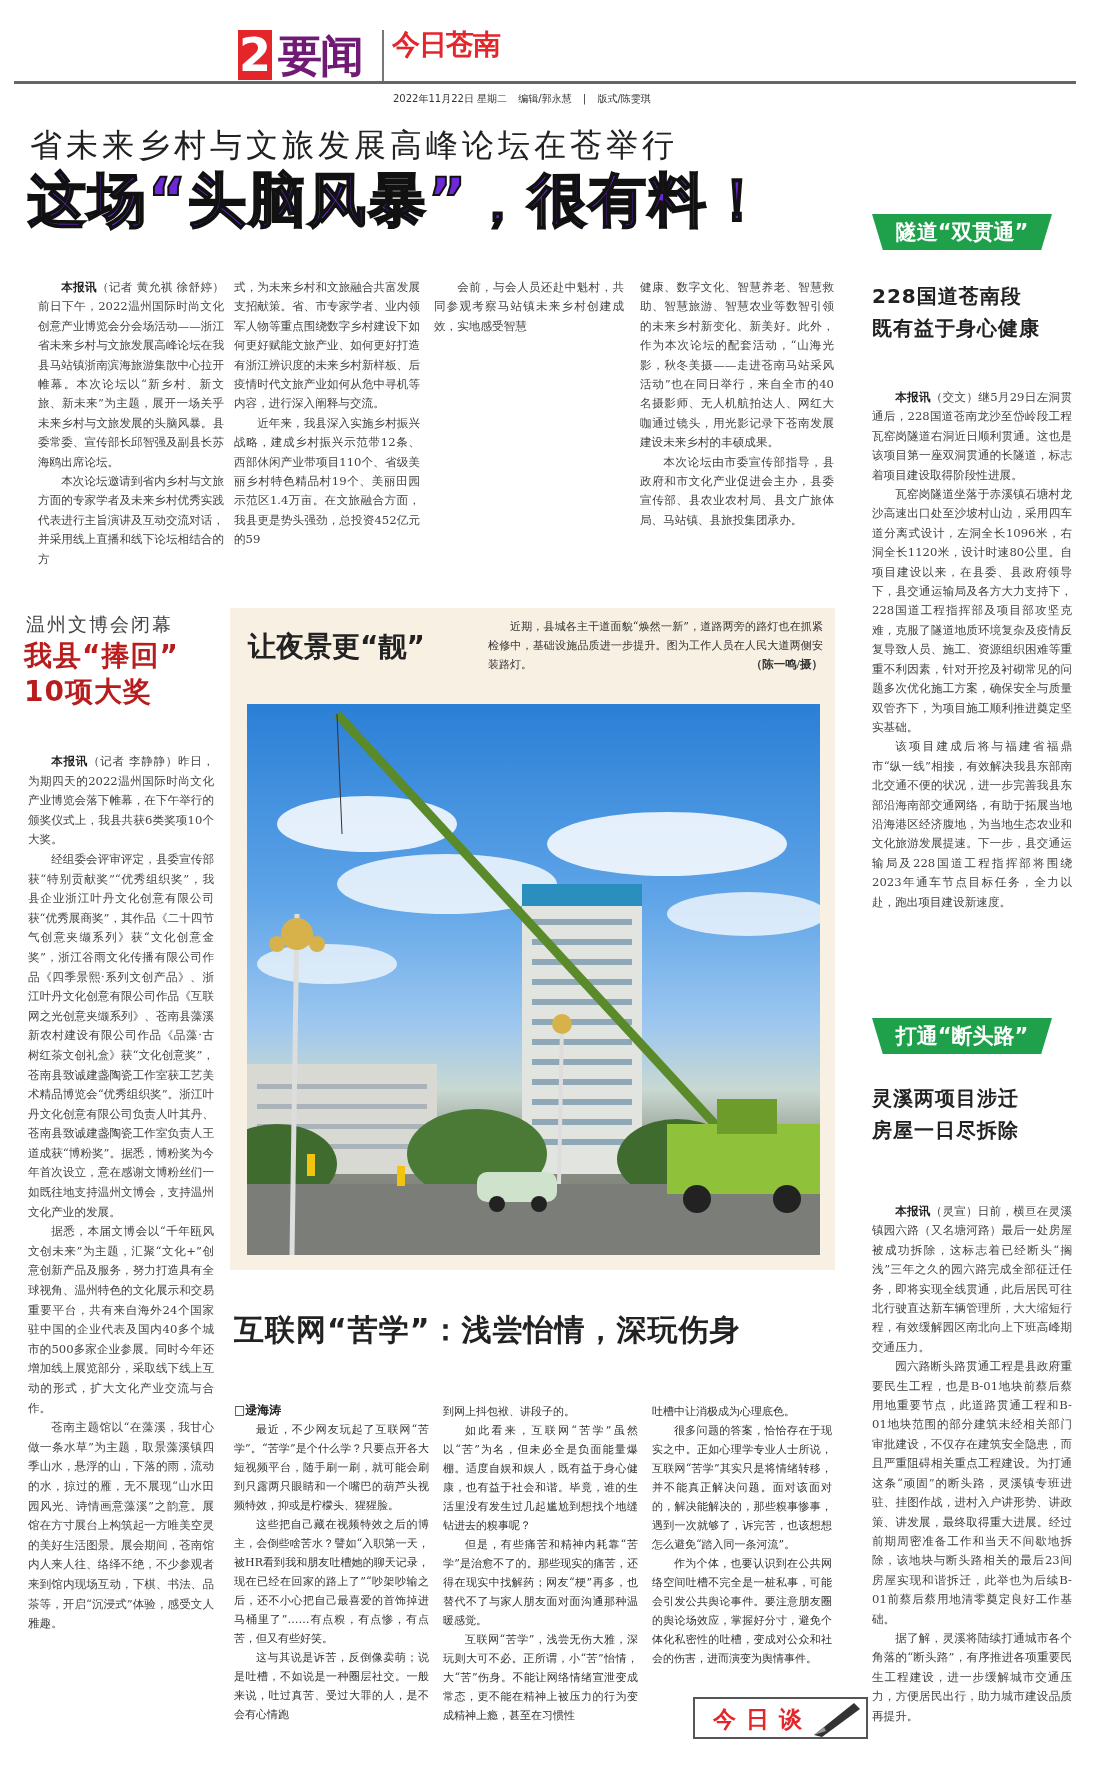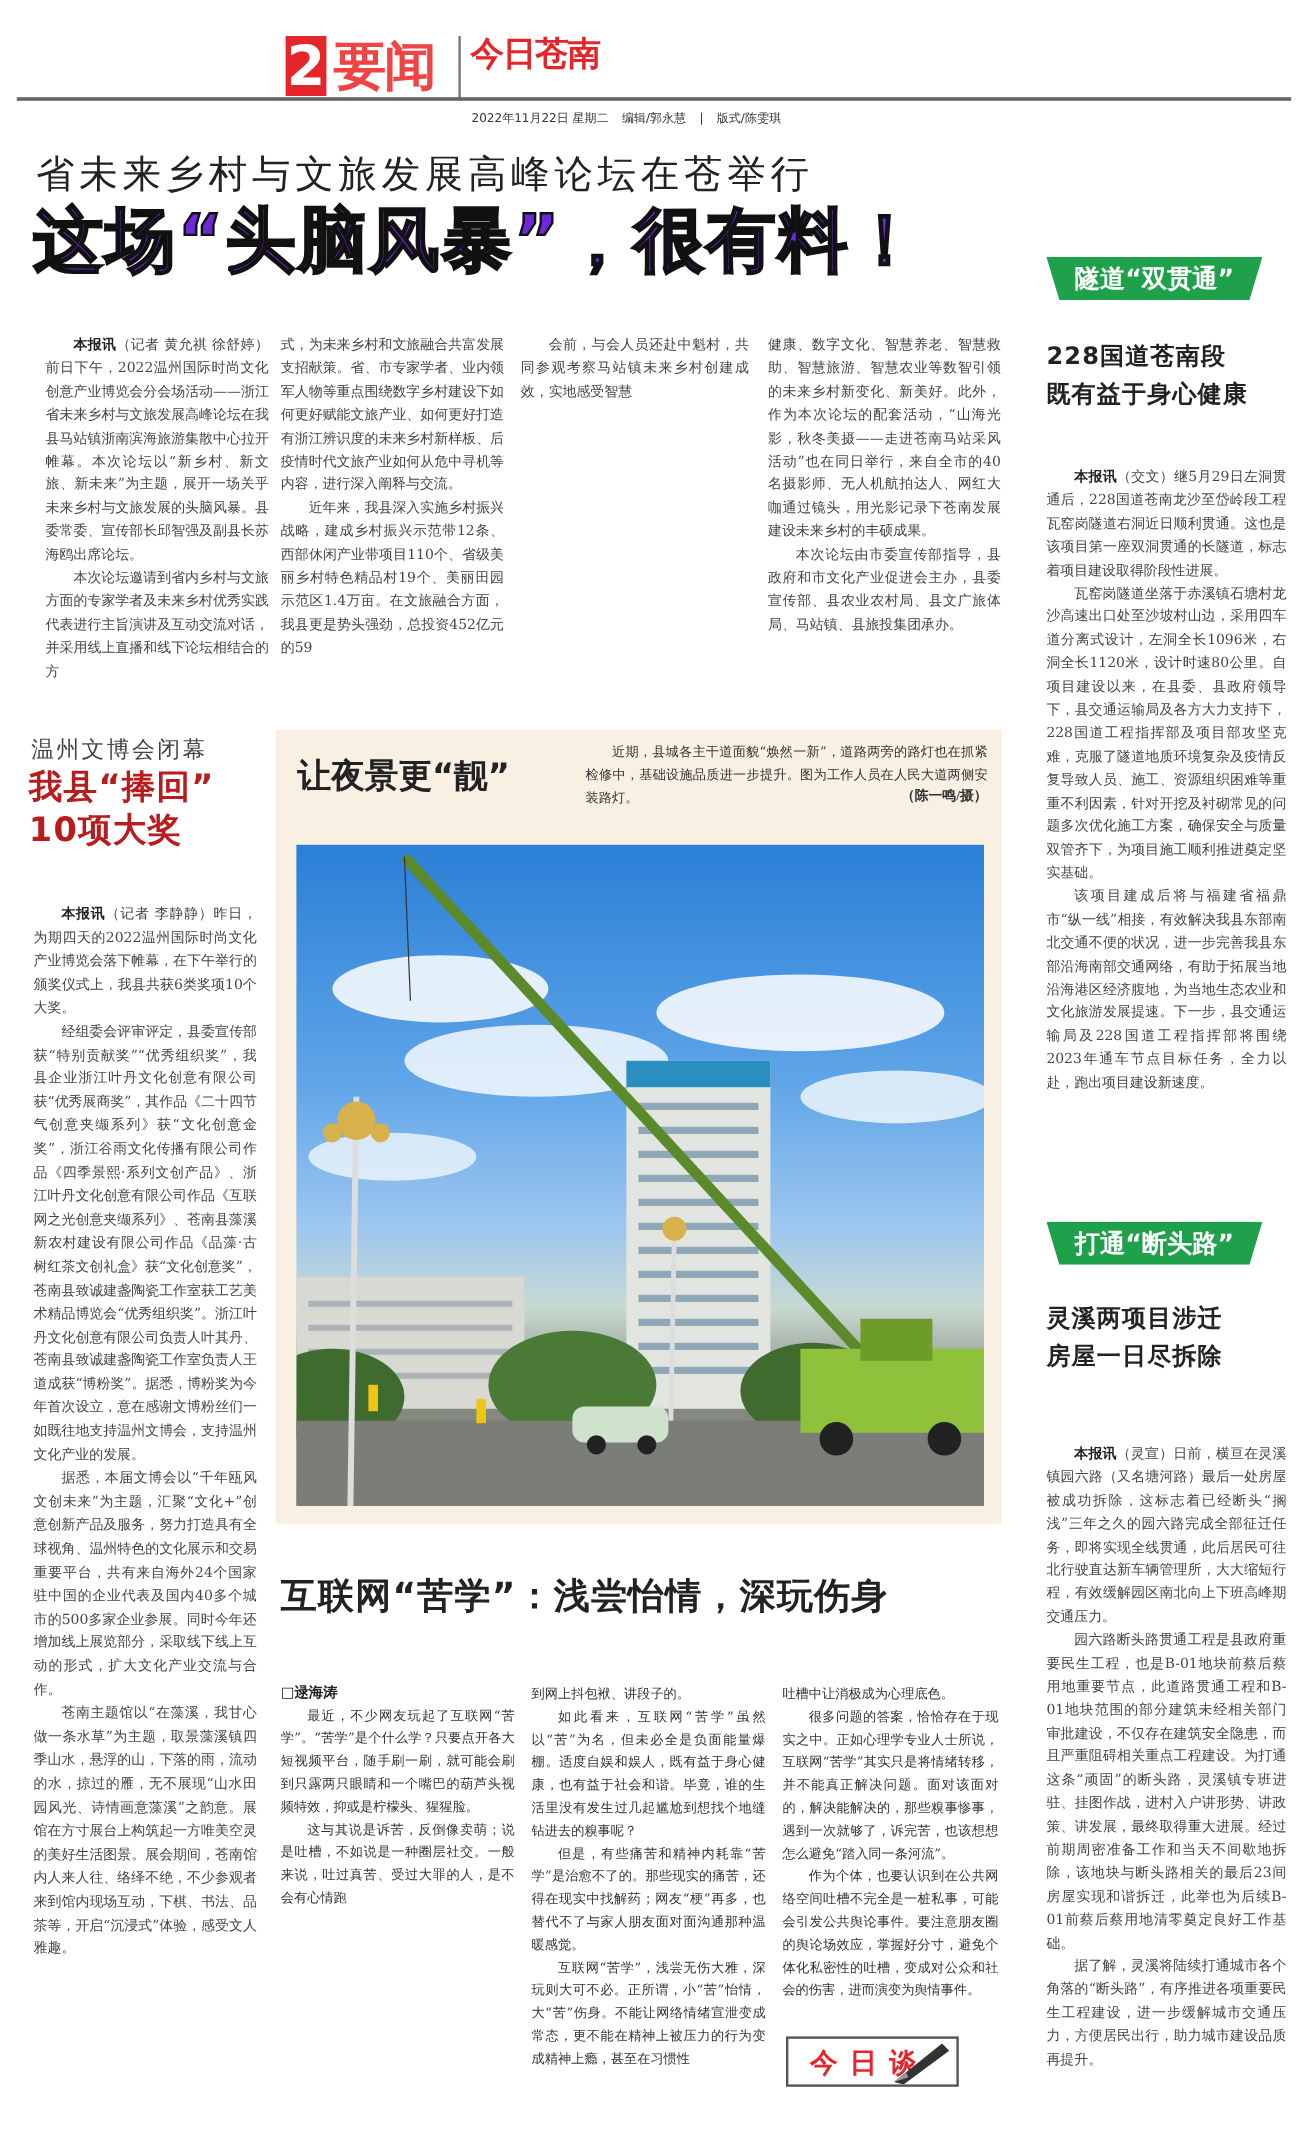--- a/index.html
+++ b/index.html
@@ -2,21 +2,21 @@
 <html><head>
 <meta charset="utf-8">
 <style>
   * { box-sizing: border-box; margin: 0; padding: 0; }
   html, body { width: 1095px; height: 1792px; background: #ffffff; overflow: hidden; }
   body { position: relative; font-family: "DejaVu Serif", "Liberation Serif", serif; color: #333; }
   .abs { position: absolute; }
 
   
   .mast-num { left: 238px; top: 30px; width: 34px; height: 50px; background: #e4262b; color: #fff; font-family: "DejaVu Sans", sans-serif; font-weight: bold; font-size: 46px; line-height: 50px; text-align: center; }
-  .mast-sec { left: 278px; top: 30px; font-family: "DejaVu Sans", sans-serif; font-weight: bold; font-size: 44px; line-height: 52px; color: #ef4444; letter-spacing: -2px; }
+  .mast-sec { left: 278px; top: 30px; font-family: "DejaVu Sans", sans-serif; font-weight: bold; font-size: 44px; line-height: 52px; color: #701a75; letter-spacing: -2px; }
   .mast-div { left: 382px; top: 30px; width: 2px; height: 52px; background: #777; }
   .mast-brand { left: 392px; top: 28px; font-family: "DejaVu Sans", sans-serif; font-weight: bold; font-size: 28px; line-height: 34px; color: #e4262b; letter-spacing: -1px; }
   .mast-meta { left: 393px; top: 68px; font-family: "DejaVu Sans", sans-serif; font-size: 10px; color: #333; white-space: nowrap; margin-top: 24px; }
   .mast-meta span { margin-right: 8px; }
   .mast-rule { left: 14px; top: 81px; width: 1062px; height: 3px; background: #666; }
 
   
   .kicker { left: 30px; top: 124px; font-family: "DejaVu Serif", serif; font-size: 32px; color: #222; letter-spacing: 4px; font-weight: 300; }
   .headline { left: 28px; top: 162px; font-family: "DejaVu Sans", sans-serif; font-weight: 900; font-size: 58px; color: #6d28d9; letter-spacing: 2px; -webkit-text-stroke: 2px #111; }
 
@@ -39,21 +39,21 @@
   .photo-title { left: 248px; top: 628px; font-family: "DejaVu Sans", sans-serif; font-weight: bold; font-size: 28px; color: #222; }
   .photo-caption { left: 488px; top: 617px; width: 335px; font-size: 11px; line-height: 19px; color: #333; text-align: justify; text-indent: 2em; }
   .photo-credit { float: right; font-family: Liberation Serif, serif; font-weight: bold; font-size: 11.5px; }
   .photo { left: 247px; top: 704px; width: 573px; height: 551px; overflow: hidden; background: linear-gradient(180deg, #2a7fd6 0%, #5ea4e8 35%, #9dc7ef 58%, #c8d9d2 70%, #8b8f84 82%, #6e736c 100%); }
 
   
   .essay-head { left: 234px; top: 1310px; font-family: "DejaVu Sans", sans-serif; font-weight: bold; font-size: 30px; color: #222; letter-spacing: 1px; }
   .essay-col { font-family: "DejaVu Serif", serif; font-size: 11px; line-height: 19px; color: #333; text-align: justify; }
   .essay-col p { text-indent: 2em; }
   .byline { font-family: "DejaVu Sans", sans-serif; font-weight: bold; font-size: 12px; color: #222; }
-  .today-talk { left: 655px; top: 1697px; width: 144px; height: 42px; border: 2px solid #555; background: #fff; }
+  .today-talk { left: 693px; top: 1697px; width: 175px; height: 42px; border: 2px solid #555; background: #fff; }
   .today-talk .txt { position: absolute; left: 18px; top: 5px; font-family: "DejaVu Sans", sans-serif; font-weight: 900; font-size: 23px; color: #e4262b; letter-spacing: 10px; }
 </style>
 </head>
 <body>
 
 <div class="abs mast-num">2</div>
 <div class="abs mast-sec">要闻</div>
 <div class="abs mast-div"></div>
 <div class="abs mast-brand">今日苍南</div>
 <div class="abs mast-meta">
@@ -173,20 +173,21 @@
 
     <rect x="150" y="462" width="8" height="20" fill="#f1c40f"></rect>
     <rect x="60" y="450" width="8" height="22" fill="#f1c40f"></rect>
   </svg>
 </div>
 
 <div class="abs essay-head">互联网“苦学”：浅尝怡情，深玩伤身</div>
 <div class="abs essay-col" style="left:234px;top:1401px;width:195px;">
   <div class="byline">□逯海涛</div>
   <p>最近，不少网友玩起了互联网“苦学”。“苦学”是个什么学？只要点开各大短视频平台，随手刷一刷，就可能会刷到只露两只眼睛和一个嘴巴的葫芦头视频特效，抑或是柠檬头、猩猩脸。</p>
+  <p>这些把自己藏在视频特效之后的博主，会倒些啥苦水？譬如“入职第一天，被HR看到我和朋友吐槽她的聊天记录，现在已经在回家的路上了”“吵架吵输之后，还不小心把自己最喜爱的首饰掉进马桶里了”……有点糗，有点惨，有点苦，但又有些好笑。</p>
   <p>这与其说是诉苦，反倒像卖萌；说是吐槽，不如说是一种圈层社交。一般来说，吐过真苦、受过大罪的人，是不会有心情跑</p>
 </div>
 <div class="abs essay-col" style="left:443px;top:1402px;width:195px;">
   <p class="noindent" style="text-indent:0">到网上抖包袱、讲段子的。</p>
   <p>如此看来，互联网“苦学”虽然以“苦”为名，但未必全是负面能量爆棚。适度自娱和娱人，既有益于身心健康，也有益于社会和谐。毕竟，谁的生活里没有发生过几起尴尬到想找个地缝钻进去的糗事呢？</p>
   <p>但是，有些痛苦和精神内耗靠“苦学”是治愈不了的。那些现实的痛苦，还得在现实中找解药；网友“梗”再多，也替代不了与家人朋友面对面沟通那种温暖感觉。</p>
   <p>互联网“苦学”，浅尝无伤大雅，深玩则大可不必。正所谓，小“苦”怡情，大“苦”伤身。不能让网络情绪宣泄变成常态，更不能在精神上被压力的行为变成精神上瘾，甚至在习惯性</p>
 </div>
 <div class="abs essay-col" style="left:652px;top:1402px;width:180px;">
   <p style="text-indent:0">吐槽中让消极成为心理底色。</p>

